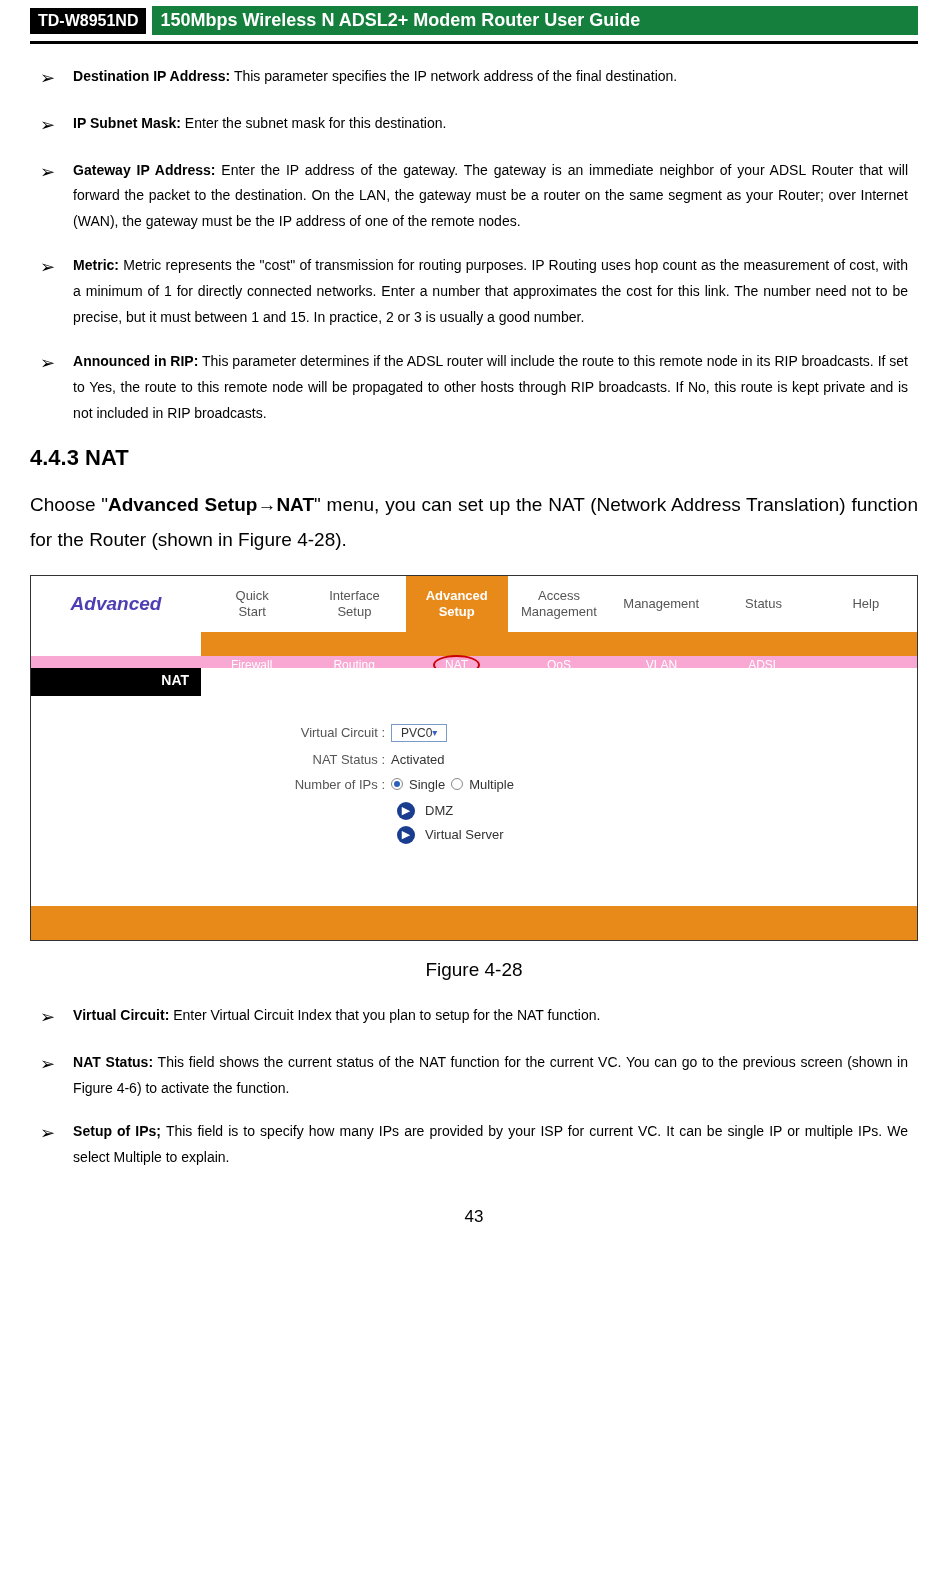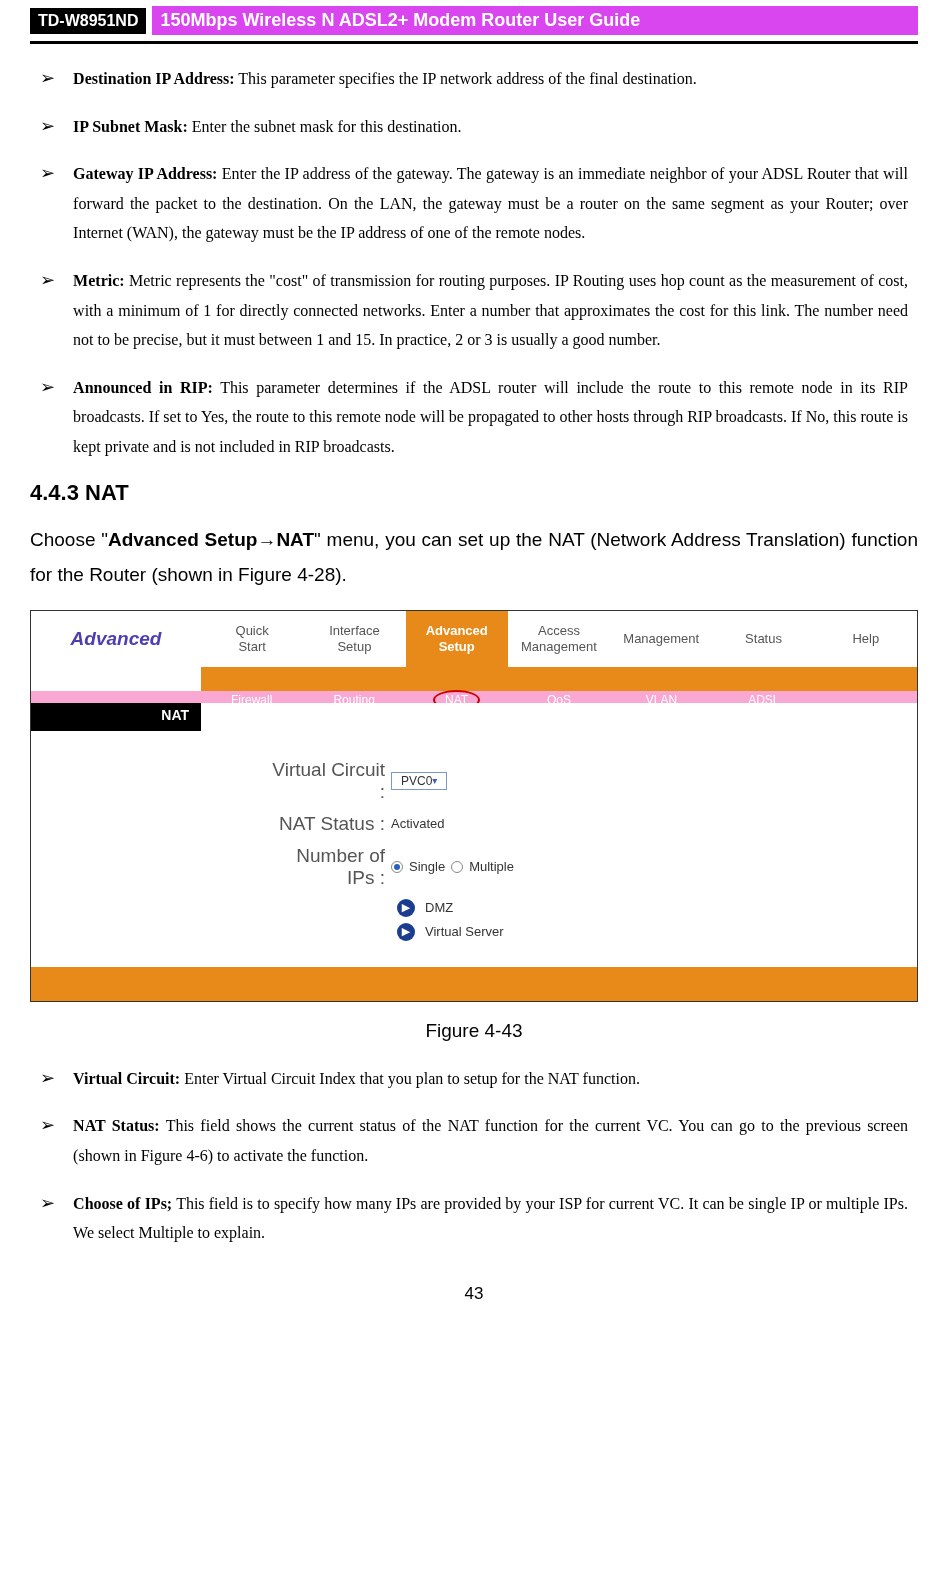--- a/index.html
+++ b/index.html
@@ -19,21 +19,21 @@
     }
     .header-model {
       background: #000;
       color: #fff;
       font-weight: bold;
       font-size: 16px;
       padding: 4px 8px;
       margin-right: 6px;
     }
     .header-title {
-      background: #d946ef;
+      background: #15803d;
       color: #fff;
       font-weight: bold;
       font-size: 18px;
       padding: 4px 8px;
       flex: 1;
       text-align: left;
     }
     .list {
       list-style: none;
       padding: 0 10px 0 10px;
@@ -44,23 +44,22 @@
       text-align: justify;
     }
     .bullet {
       font-size: 18px;
       margin-right: 18px;
       flex-shrink: 0;
       color: #000;
       line-height: 1.6;
     }
     .li-text {
-      font-size: 16px;
+      font-size: 14px;
       line-height: 1.85;
-      font-family: Liberation Serif, serif;
     }
     .li-text b { font-weight: bold; }
     .section-heading {
       font-size: 22px;
       font-weight: bold;
       margin: 18px 0 16px 0;
     }
     .para {
       font-size: 19px;
       line-height: 1.85;
@@ -158,21 +157,21 @@
     }
     .form-row {
       display: flex;
       align-items: center;
       margin-bottom: 10px;
     }
     .form-label {
       width: 120px;
       text-align: right;
       padding-right: 6px;
-      font-size: 19px;
+      font-size: 13px;
       color: #555;
     }
     .form-value { font-size: 13px; color: #333; display:flex; align-items:center; gap:6px;}
     .dropdown {
       border: 1px solid #7a9ac7;
       background: #fff;
       padding: 1px 9px;
       font-size: 12px;
       display: inline-flex;
       align-items: center;
@@ -301,30 +300,30 @@
       </div>
       <div class="link-row">
         <span class="link-arrow">▶</span>
         <span>Virtual Server</span>
       </div>
     </div>
   </div>
   <div class="fig-footer"></div>
 </div>
 
-<div class="figure-caption">Figure 4-43</div>
+<div class="figure-caption">Figure 4-28</div>
 
 <ul class="list" id="bottom-list">
     <li>
       <span class="bullet">➢</span>
       <span class="li-text"><b>Virtual Circuit:</b> Enter Virtual Circuit Index that you plan to setup for the NAT function.</span>
     </li>
     <li>
       <span class="bullet">➢</span>
       <span class="li-text"><b>NAT Status:</b> This field shows the current status of the NAT function for the current VC. You can go to the previous screen (shown in Figure 4-6) to activate the function.</span>
     </li>
     <li>
       <span class="bullet">➢</span>
-      <span class="li-text"><b>Choose of IPs;</b> This field is to specify how many IPs are provided by your ISP for current VC. It can be single IP or multiple IPs. We select Multiple to explain.</span>
+      <span class="li-text"><b>Setup of IPs;</b> This field is to specify how many IPs are provided by your ISP for current VC. It can be single IP or multiple IPs. We select Multiple to explain.</span>
     </li>
   </ul>
 
 <div class="page-number">43</div>
 
 </body></html>

